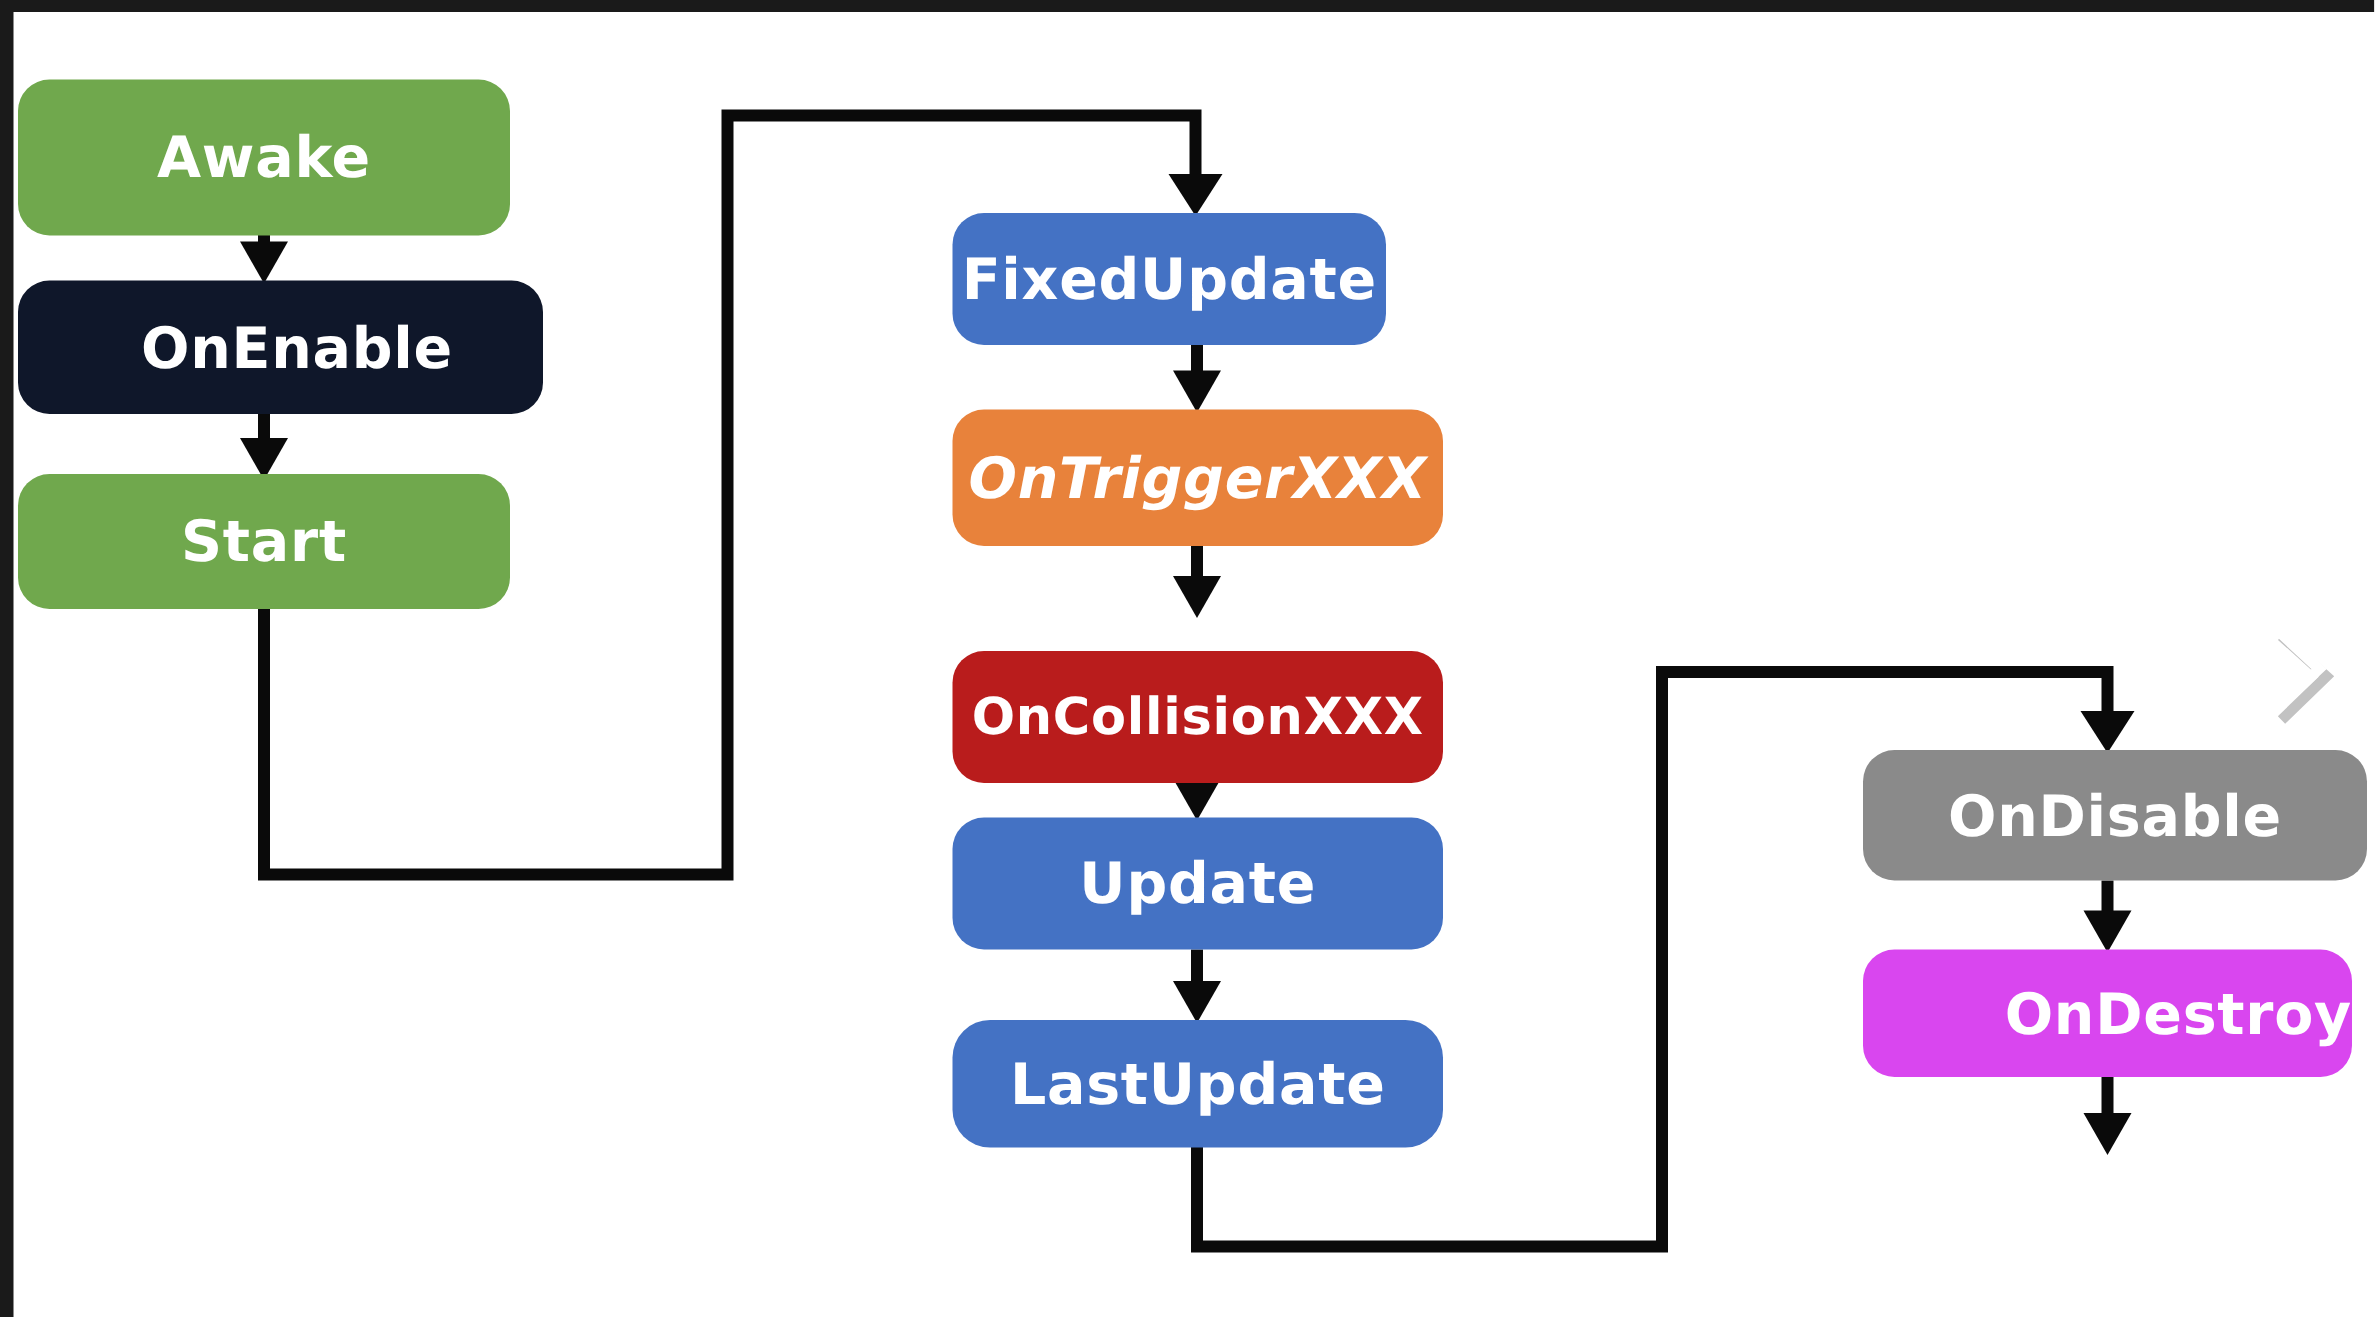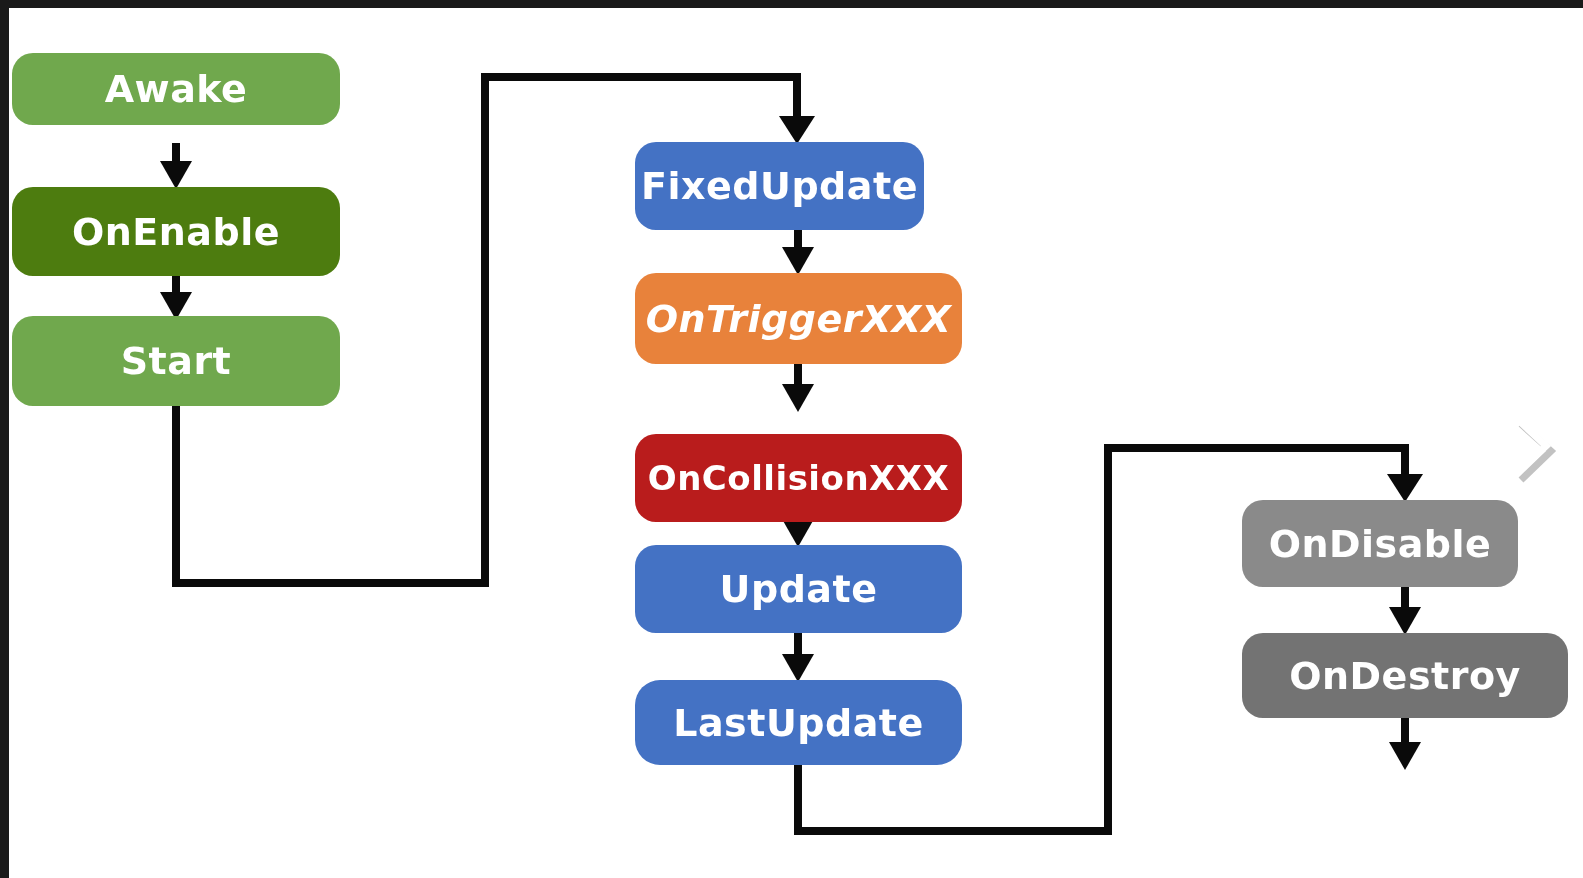--- a/index.html
+++ b/index.html
@@ -19,31 +19,31 @@
     color:#ffffff;
     font-weight:700;
     font-size:38px;
     letter-spacing:0.5px;
     text-align:center;
     user-select:none;
   }
   .fs-md{font-size:34px;}
   .fs-sm{font-size:29px;}
   
-  .n-awake      {left:12px;  top:53px;  width:328px;height:72px;}
+  .n-awake      {left:12px;  top:53px;  width:328px;height:104px;}
   .n-onenable   {left:12px;  top:187px; width:328px;height:89px;}
   .n-start      {left:12px;  top:316px; width:328px;height:90px;}
   
   .n-fixedupdate   {left:635px; top:142px; width:289px;height:88px;}
   .n-ontrigger     {left:635px; top:273px; width:327px;height:91px;font-style:italic;}
   .n-oncollision   {left:635px; top:410px; width:327px;height:88px;}
   .n-update        {left:635px; top:545px; width:327px;height:88px;}
   .n-lastupdate    {left:635px; top:680px; width:327px;height:85px;border-radius:25px;}
   
-  .n-ondisable        {left:1242px;top:500px; width:276px;height:87px;}
+  .n-ondisable        {left:1242px;top:500px; width:336px;height:87px;}
   .n-ondestroy        {left:1242px;top:633px; width:326px;height:85px;}
   .n-onapplicationquit{left:1242px;top:768px; width:326px;height:86px;}
   svg.overlay{position:absolute;left:0;top:0;width:1583px;height:878px;pointer-events:none;}
   .chev{pointer-events:auto;cursor:pointer;}
 </style>
 </head>
 <body>
 
 <div id="stage">
 
@@ -83,21 +83,21 @@
 
     <g class="chev" fill="none" stroke-width="7">
       <polyline points="1521,424 1551,451 1521,480" stroke="#ADADAD" opacity="0.75"></polyline>
       <polyline points="1516,418 1546,446 1516,474" stroke="#FFFFFF"></polyline>
     </g>
   </svg>
 
   <div class="node n-awake" style="background-color: rgb(112, 168, 77);">
     <span>Awake</span>
   </div>
-  <div class="node n-onenable" style="background-color: #4d7c0f;">
+  <div class="node n-onenable" style="background-color: #0f172a; padding-left: 22px;">
     <span>OnEnable</span>
   </div>
   <div class="node n-start" style="background-color: rgb(112, 168, 77);">
     <span>Start</span>
   </div>
 
   <div class="node n-fixedupdate" style="background-color: rgb(68, 114, 196);">
     <span>FixedUpdate</span>
   </div>
   <div class="node n-ontrigger" style="background-color: rgb(232, 130, 59);">
@@ -109,17 +109,17 @@
   <div class="node n-update" style="background-color: rgb(68, 114, 196); align-items: center;">
     <span>Update</span>
   </div>
   <div class="node n-lastupdate" style="background-color: rgb(68, 114, 196);">
     <span>LastUpdate</span>
   </div>
 
   <div class="node n-ondisable" style="background-color: rgb(138, 138, 138);">
     <span>OnDisable</span>
   </div>
-  <div class="node n-ondestroy" style="background-color: #737373;">
+  <div class="node n-ondestroy" style="background-color: #d946ef; justify-content: flex-end;">
     <span>OnDestroy</span>
   </div>
 
 </div>
 
 </body></html>

